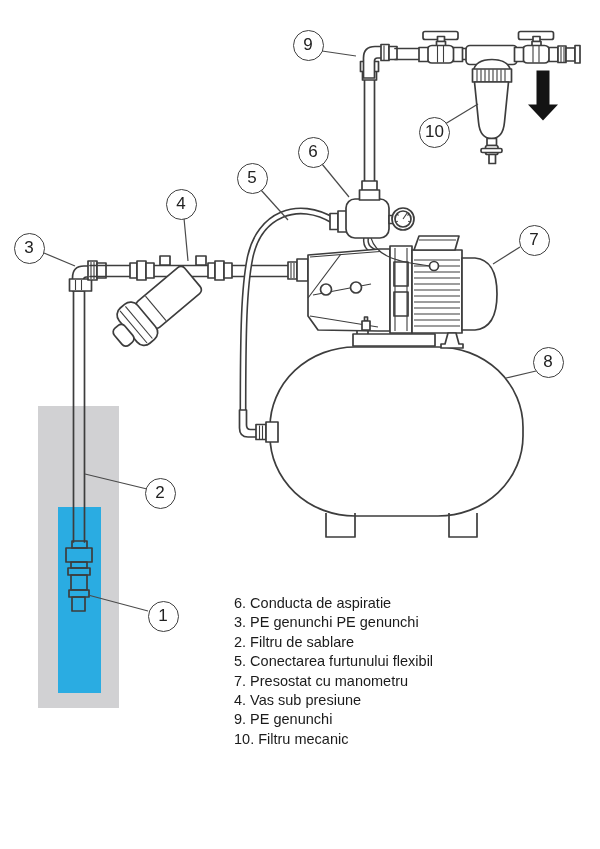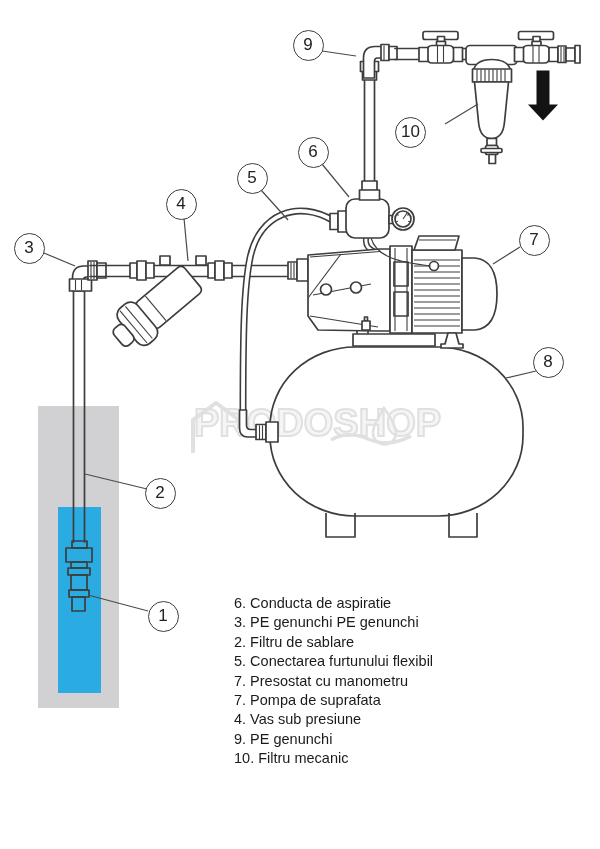--- a/index.html
+++ b/index.html
@@ -38,28 +38,20 @@
     letter-spacing:0px; color:rgba(225,225,225,0.35);
     -webkit-text-stroke:2px var(--wm); white-space:nowrap;
   }
   .watermark svg { position:absolute; left:0; top:0; }
 </style>
 </head>
 <body>
 
 <div id="page">
 
-  <div class="watermark">
-    <svg width="232" height="66" viewBox="0 0 232 66">
-      <path d="M 5 57 L 5 24 L 28 7 L 51 24 L 51 33" fill="none" stroke="var(--wm)" stroke-width="4"></path>
-      <path d="M 143 44 Q 160 34 180 43 Q 201 52 223 40" fill="none" stroke="var(--wm)" stroke-width="3.5"></path>
-      <path d="M 196 12 C 190 22 185 30 185 37 A 11.5 11.5 0 0 0 208 37 C 208 30 203 22 196 12 Z" fill="none" stroke="var(--wm)" stroke-width="2.5"></path>
-    </svg>
-    <span class="wm-text">PRODOSHOP</span>
-  </div>
 
   <svg width="600" height="849" viewBox="0 0 600 849" style="position:absolute;left:0;top:0;z-index:1">
 
     <g>
       <rect class="casing" x="38" y="406" width="81" height="302"></rect>
       <rect class="water" x="58" y="507" width="43" height="186"></rect>
     </g>
 
     <g>
       <line class="ln" x1="73.5" y1="291" x2="73.5" y2="542"></line>
@@ -287,27 +279,26 @@
 
   <div class="callout" style="left:147.5px;top:600.5px">1</div>
   <div class="callout" style="left:144.5px;top:477.5px">2</div>
   <div class="callout" style="left:13.5px;top:232.5px">3</div>
   <div class="callout" style="left:165.5px;top:188.5px">4</div>
   <div class="callout" style="left:236.5px;top:162.5px">5</div>
   <div class="callout" style="left:297.5px;top:136.5px">6</div>
   <div class="callout" style="left:518.5px;top:224.5px">7</div>
   <div class="callout" style="left:532.5px;top:346.5px">8</div>
   <div class="callout" style="left:292.5px;top:29.5px">9</div>
-  <div class="callout" style="left:395px;top:116.5px">10</div>
+  <div class="callout" style="left:419px;top:116.5px">10</div>
 
   <div class="legend">
     <div>6. Conducta de aspiratie</div>
     <div>3. PE genunchi PE genunchi</div>
     <div>2. Filtru de sablare</div>
     <div>5. Conectarea furtunului flexibil</div>
     <div>7. Presostat cu manometru</div>
-    <div>7. Pompa de suprafata</div>
     <div>4. Vas sub presiune</div>
     <div>9. PE genunchi</div>
     <div>10. Filtru mecanic</div>
   </div>
 
 </div>
 
 </body></html>

